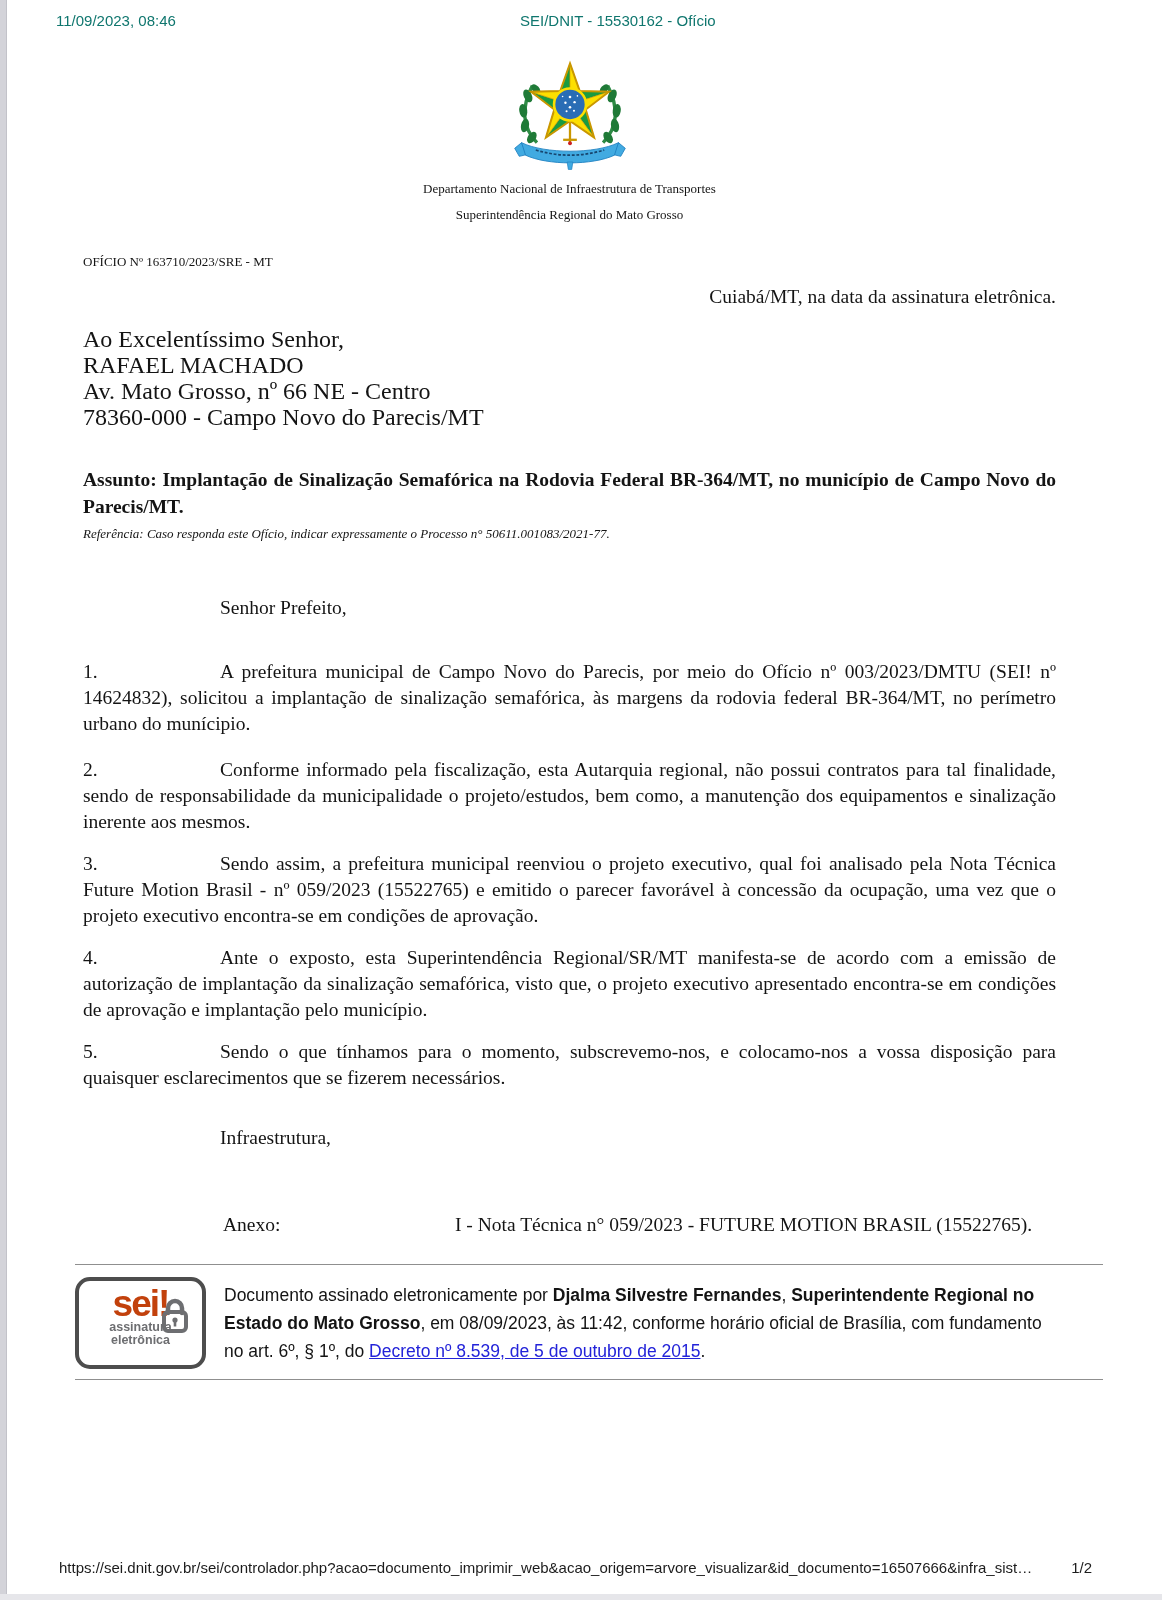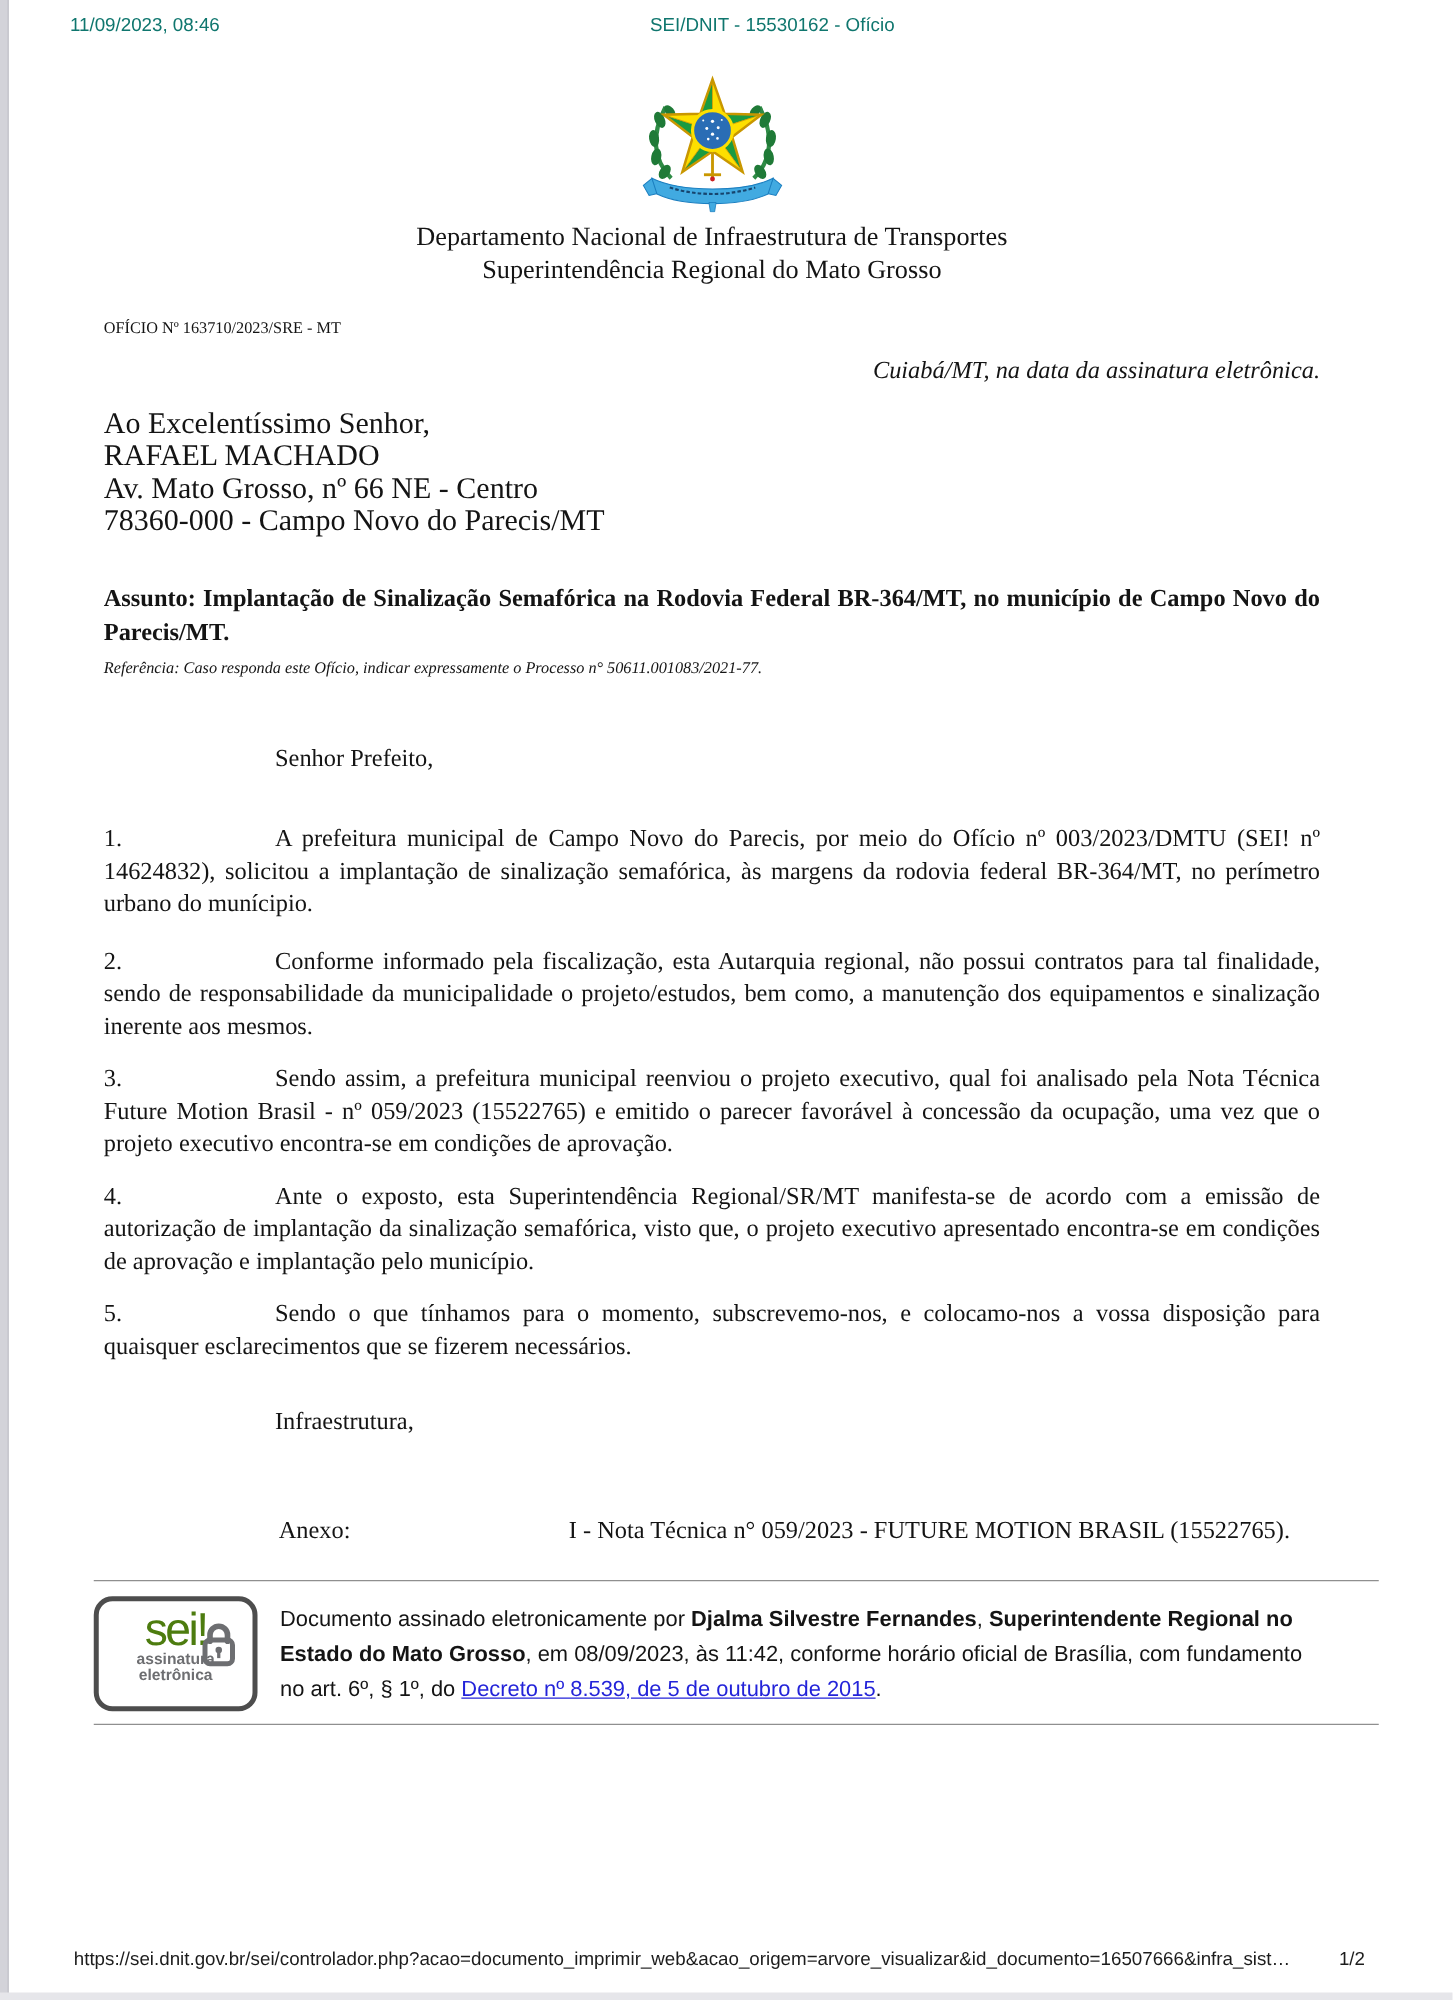--- a/index.html
+++ b/index.html
@@ -17,24 +17,24 @@
   .print-header { position:absolute; top:12px; left:0; width:1162px; height:22px;
     font-family:"Liberation Sans", sans-serif; font-size:15px; color:#0f766e; }
   .print-header .dt  { position:absolute; left:56px; top:0; }
   .print-header .ref { position:absolute; left:520px; top:0; }
 
   .content { position:absolute; left:83px; top:34px; width:973px; }
 
   .emblem-wrap { text-align:center; margin-top:22px; height:116px; }
   .emblem-wrap svg { width:114px; height:114px; }
 
-  .org { text-align:center; margin-top:4px; font-size:21px; line-height:26px; }
+  .org { text-align:center; margin-top:4px; font-size:13px; line-height:26px; }
 
   .oficio-num { margin-top:26px; font-size:13px; }
-  .place-date { margin-top:16px; text-align:right; font-size:19.5px;font-style:italic; }
+  .place-date { margin-top:16px; text-align:right; font-size:19.5px; }
 
   .recipient { margin-top:18px; font-size:24px; line-height:26px; }
 
   .subject { margin-top:36px; font-size:19.5px; line-height:27px; font-weight:bold; text-align:justify; }
   .reference { font-size:13px; line-height:27px; font-style:italic; }
 
   .salutation { margin-top:50px; text-indent:137px; font-size:19.5px; }
 
   .bpar { position:relative; margin-top:20px; font-size:19.5px; line-height:26px;
           text-indent:137px; text-align:justify; }
@@ -49,21 +49,21 @@
   .annex .annex-value { flex:1 1 auto; text-indent:135px; text-align:justify; }
 
   .rule { border:none; border-top:1.5px solid #8f8f8f; margin-left:-8px; width:1028px; }
   .rule.top { margin-top:26px; }
   .rule.bot { margin-top:10px; }
 
   .sig-block { margin-top:12px; display:flex; align-items:center; }
   .sei-box { flex:0 0 auto; width:131px; height:92px; border:4px solid #4d4d4d; border-radius:15px;
              margin-left:-8px; padding-top:6px; text-align:center; position:relative;
              font-family:"Liberation Sans", sans-serif; }
-  .sei-word { font-size:37px; font-weight:normal; color:#4d7c0f; letter-spacing:-2px; line-height:34px;
+  .sei-word { font-size:37px; font-weight:bold; color:#c2410c; letter-spacing:-2px; line-height:34px;
               display:inline-block; }
   .sei-sub  { font-size:12.5px; font-weight:bold; color:#6d6e71; line-height:13px; }
   .sei-lock { position:absolute; right:12px; top:16px; }
 
   .sig-text { flex:1 1 auto; margin-left:18px; font-family:"Liberation Sans", sans-serif;
               font-size:17.5px; line-height:28px; color:#141414; text-align:left; }
   .sig-text b { font-weight:bold; }
   .sig-link { color:#2323d9; text-decoration:underline; cursor:pointer; }
 
   .print-footer { position:absolute; left:0; bottom:24px; width:1162px;

